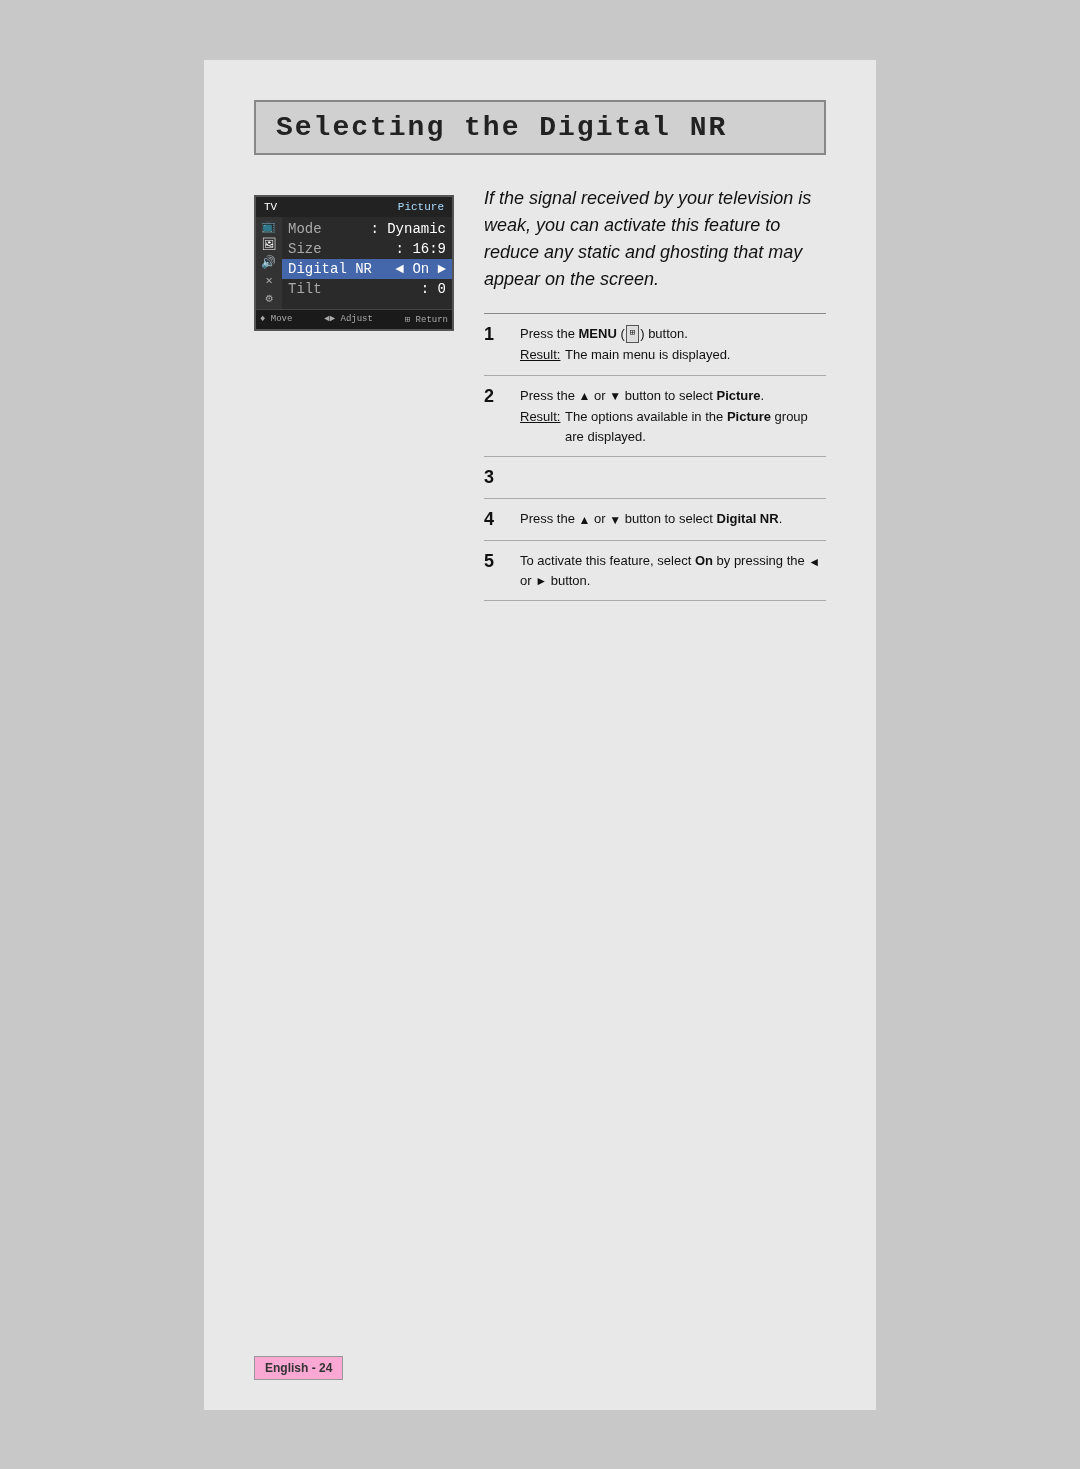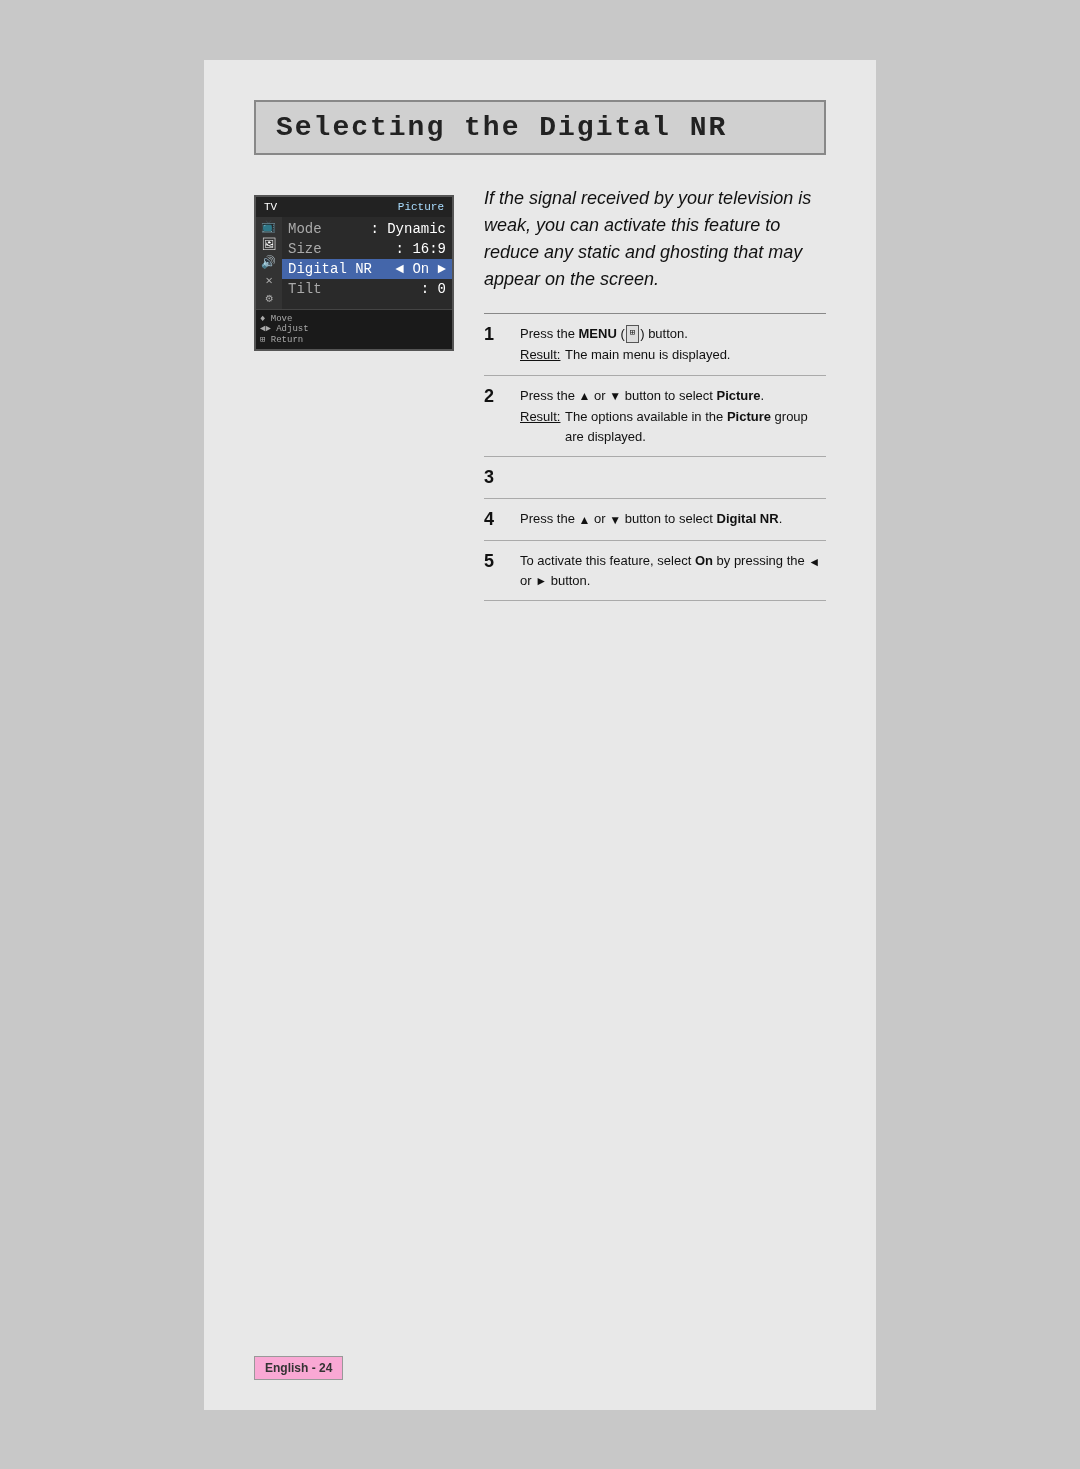--- a/index.html
+++ b/index.html
@@ -131,21 +131,20 @@
     }
 
     .tv-menu-footer {
       display: flex;
       justify-content: space-between;
       padding: 4px;
       background: #1a1a1a;
       font-size: 9px;
       color: #aaa;
       border-top: 1px solid #444;
-      flex-direction: column;
     }
 
     
     .instructions {
       flex: 1;
     }
 
     .intro-text {
       font-size: 18px;
       font-style: italic;

